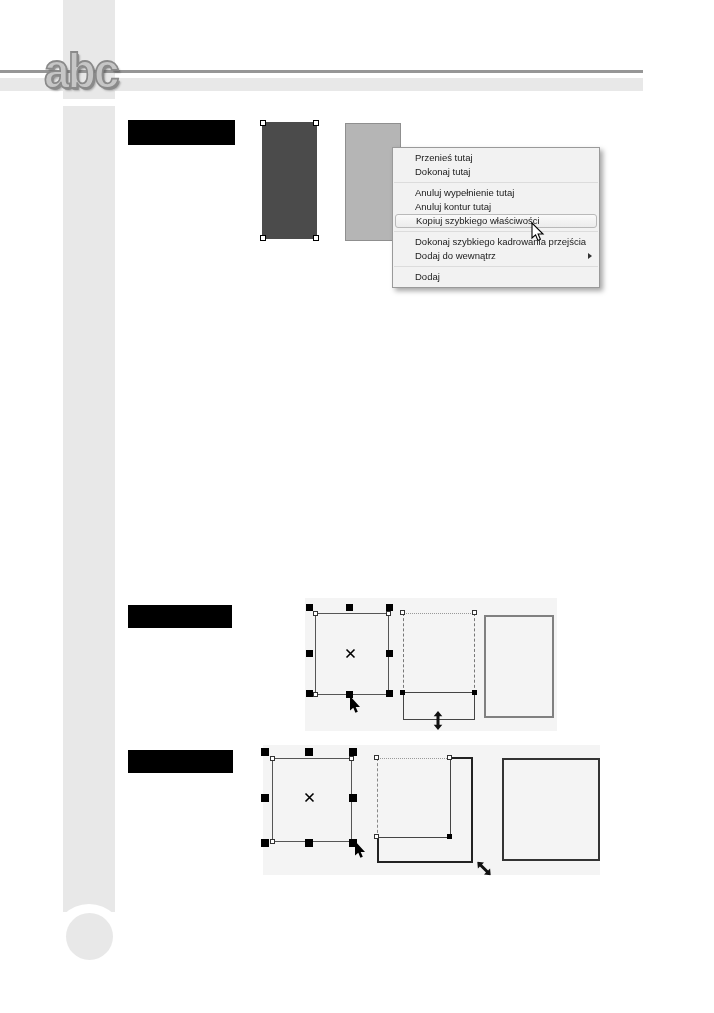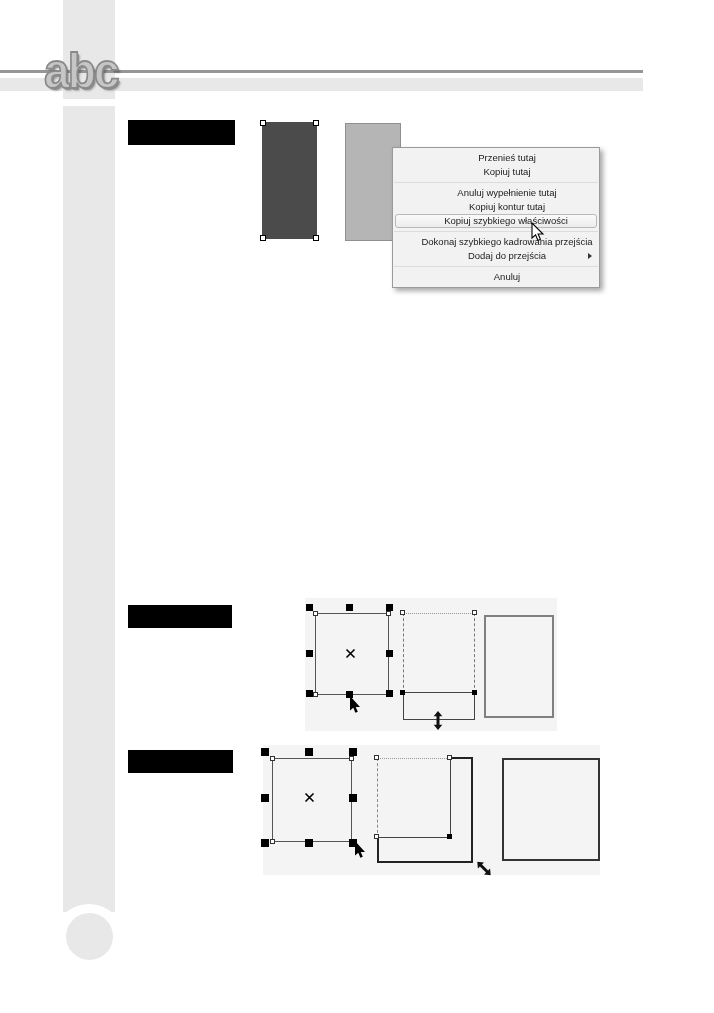--- a/index.html
+++ b/index.html
@@ -35,21 +35,21 @@
 
   
   .rect-dark{left:262px;top:122px;width:55px;height:117px;background:var(--rect-dark-fill);}
   .rect-light{left:345px;top:123px;width:54px;height:116px;background:var(--rect-light-fill);border:1px solid #8f8f8f;}
   .cnode{position:absolute;width:4px;height:4px;background:#fff;border:1px solid #000;}
 
   
   .menu{left:392px;top:147px;width:206px;background:var(--menu-bg);
         border:1px solid var(--menu-border);box-shadow:3px 3px 5px rgba(0,0,0,.35);
         padding:3px 0;font-size:9.5px;color:var(--menu-text);}
-  .mi{position:relative;height:14px;line-height:14px;padding-left:22px;white-space:nowrap;text-align:center;}
+  .mi{position:relative;height:14px;line-height:14px;padding-left:22px;white-space:nowrap;}
   .mi.hl{margin:0 2px;padding-left:20px;border:1px solid var(--menu-highlight-border);
          border-radius:3px;height:12px;line-height:12px;
          background:linear-gradient(#fafafa,#ececec);}
   .msep{height:1px;background:#dcdcdc;margin:3px 1px;}
   .subarrow{position:absolute;right:7px;top:4px;width:0;height:0;
             border-left:4px solid #333;border-top:3px solid transparent;border-bottom:3px solid transparent;}
 
   
   .figbg{background:var(--figure-bg);}
   .fig2bg{left:305px;top:598px;width:252px;height:133px;}
@@ -95,33 +95,33 @@
   <div class="abs rect-dark">
     <span class="cnode" style="left:-2px;top:-2px"></span>
     <span class="cnode" style="right:-2px;top:-2px"></span>
     <span class="cnode" style="left:-2px;bottom:-2px"></span>
     <span class="cnode" style="right:-2px;bottom:-2px"></span>
   </div>
   <div class="abs rect-light"></div>
 
   <div class="abs menu">
     <div class="mi">Przenieś tutaj</div>
-    <div class="mi">Kopiuj tutaj</div>
+    <div class="mi">Dokonaj tutaj</div>
     <div class="msep"></div>
     <div class="mi">Anuluj wypełnienie tutaj</div>
-    <div class="mi">Kopiuj kontur tutaj</div>
+    <div class="mi">Anuluj kontur tutaj</div>
     <div class="mi hl">Kopiuj szybkiego właściwości</div>
     <div class="msep"></div>
     <div class="mi">Dokonaj szybkiego kadrowania przejścia</div>
     <div class="mi">
-      <span>Dodaj do przejścia</span>
+      <span>Dodaj do wewnątrz</span>
       <span class="subarrow"></span>
     </div>
     <div class="msep"></div>
-    <div class="mi">Anuluj</div>
+    <div class="mi">Dodaj</div>
   </div>
 
   <div class="abs" style="left:531px;top:222px">
     <svg width="14" height="21" viewBox="0 0 14 21">
       <path d="M1,1 L1,16 L4.6,12.9 L6.9,18.4 L9.4,17.3 L7.1,12 L12,12 Z" fill="#fff" stroke="#000" stroke-width="1.1"></path>
     </svg>
   </div>
 
   <div class="abs figbg fig2bg"></div>
   <div class="abs sq" style="left:315px;top:613px;width:72px;height:80px">

